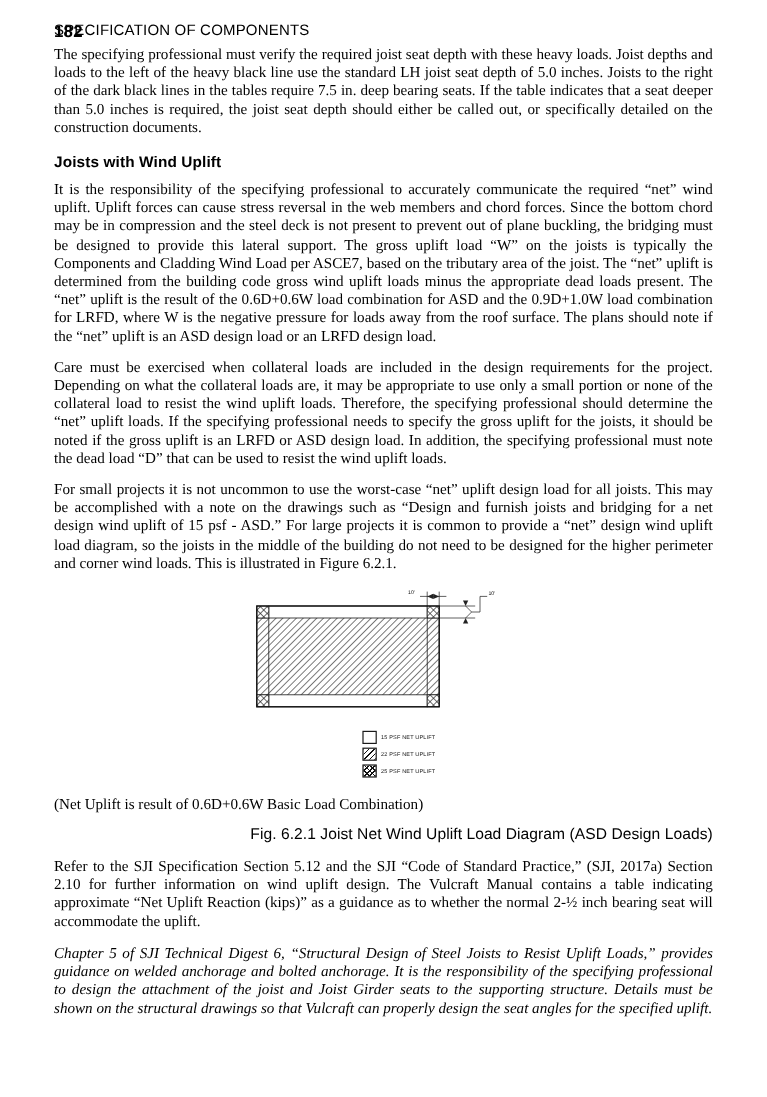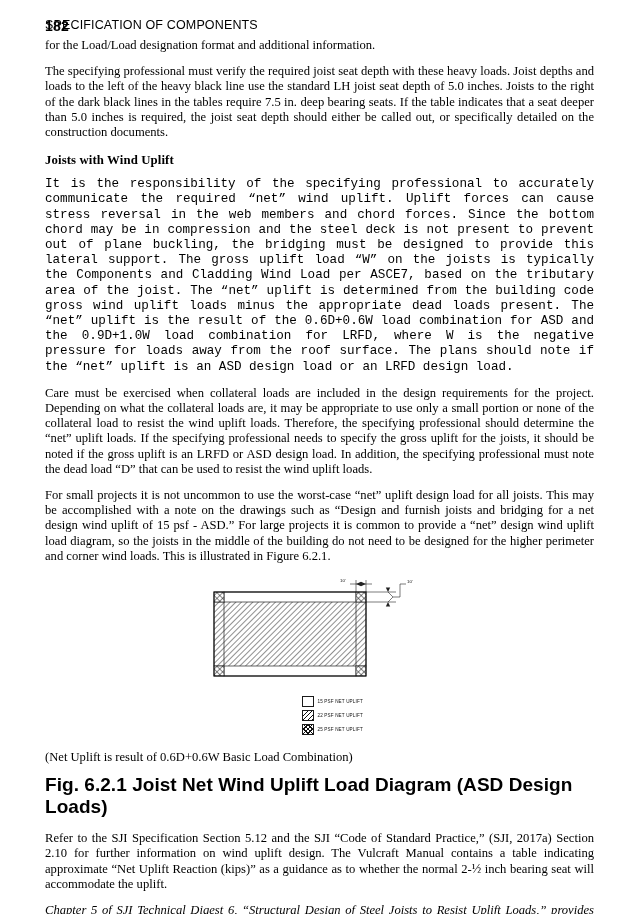--- a/index.html
+++ b/index.html
@@ -52,24 +52,24 @@
   }
   p.body {
     margin: 0 0 11px 0;
     font-size: 12.6px;
     line-height: 15.2px;
     text-align: justify;
     text-justify: inter-word;
     hyphens: none;
   }
   p.tight { margin-bottom: 0; font-style: italic; }
-  p.first-after-head { margin-top: 0; font-family: Liberation Mono, monospace; }
+  p.first-after-head { margin-top: 0; }
 
   h2.section-head {
-    font-family: Liberation Serif, serif;
+    font-family: Liberation Sans, sans-serif;
     font-weight: bold;
     font-size: 12.8px;
     margin: 13px 0 9px 0;
     letter-spacing: 0.1px;
   }
 
   
   .figure-block {
     margin: 10px 0 0 0;
   }
@@ -123,24 +123,24 @@
     letter-spacing: 0.15px;
     white-space: nowrap;
     color: #111;
   }
 
   .fig-note {
     font-size: 12.6px;
     margin: 14px 0 0 0;
   }
   .fig-title {
-    text-align: left;
-    font-family: "Liberation Sans", "DejaVu Sans", sans-serif;
-    font-weight: bold;
-    font-size: 19px;
+    text-align: right;
+    font-family: "Liberation Sans", "DejaVu Sans", sans-serif;
+    font-weight: normal;
+    font-size: 13px;
     margin: 9px 0 13px 0;
     letter-spacing: 0.05px;
   }
 
   .dim-text {
     font-family: "Liberation Sans", "DejaVu Sans", sans-serif;
     font-size: 4.4px;
     fill: #111;
   }
 </style>
@@ -149,21 +149,20 @@
 
 <div class="page">
 
   <div class="running-head">
     <div class="folio">182</div>
     <div class="head-title">SPECIFICATION OF COMPONENTS</div>
   </div>
 
   <div class="column">
 
-    <p class="body">for the Load/Load designation format and additional information.</p>
 
     <p class="body">The specifying professional must verify the required joist seat depth with these heavy loads. Joist depths and loads to the left of the heavy black line use the standard LH joist seat depth of 5.0 inches. Joists to the right of the dark black lines in the tables require 7.5 in. deep bearing seats. If the table indicates that a seat deeper than 5.0 inches is required, the joist seat depth should either be called out, or specifically detailed on the construction documents.</p>
 
     <h2 class="section-head">Joists with Wind Uplift</h2>
 
     <p class="body first-after-head">It is the responsibility of the specifying professional to accurately communicate the required “net” wind uplift. Uplift forces can cause stress reversal in the web members and chord forces. Since the bottom chord may be in compression and the steel deck is not present to prevent out of plane buckling, the bridging must be designed to provide this lateral support. The gross uplift load “W” on the joists is typically the Components and Cladding Wind Load per ASCE7, based on the tributary area of the joist. The “net” uplift is determined from the building code gross wind uplift loads minus the appropriate dead loads present. The “net” uplift is the result of the 0.6D+0.6W load combination for ASD and the 0.9D+1.0W load combination for LRFD, where W is the negative pressure for loads away from the roof surface. The plans should note if the “net” uplift is an ASD design load or an LRFD design load.</p>
 
     <p class="body">Care must be exercised when collateral loads are included in the design requirements for the project. Depending on what the collateral loads are, it may be appropriate to use only a small portion or none of the collateral load to resist the wind uplift loads. Therefore, the specifying professional should determine the “net” uplift loads. If the specifying professional needs to specify the gross uplift for the joists, it should be noted if the gross uplift is an LRFD or ASD design load. In addition, the specifying professional must note the dead load “D” that can be used to resist the wind uplift loads.</p>
 
     <p class="body">For small projects it is not uncommon to use the worst-case “net” uplift design load for all joists. This may be accomplished with a note on the drawings such as “Design and furnish joists and bridging for a net design wind uplift of 15 psf - ASD.” For large projects it is common to provide a “net” design wind uplift load diagram, so the joists in the middle of the building do not need to be designed for the higher perimeter and corner wind loads. This is illustrated in Figure 6.2.1.</p>

